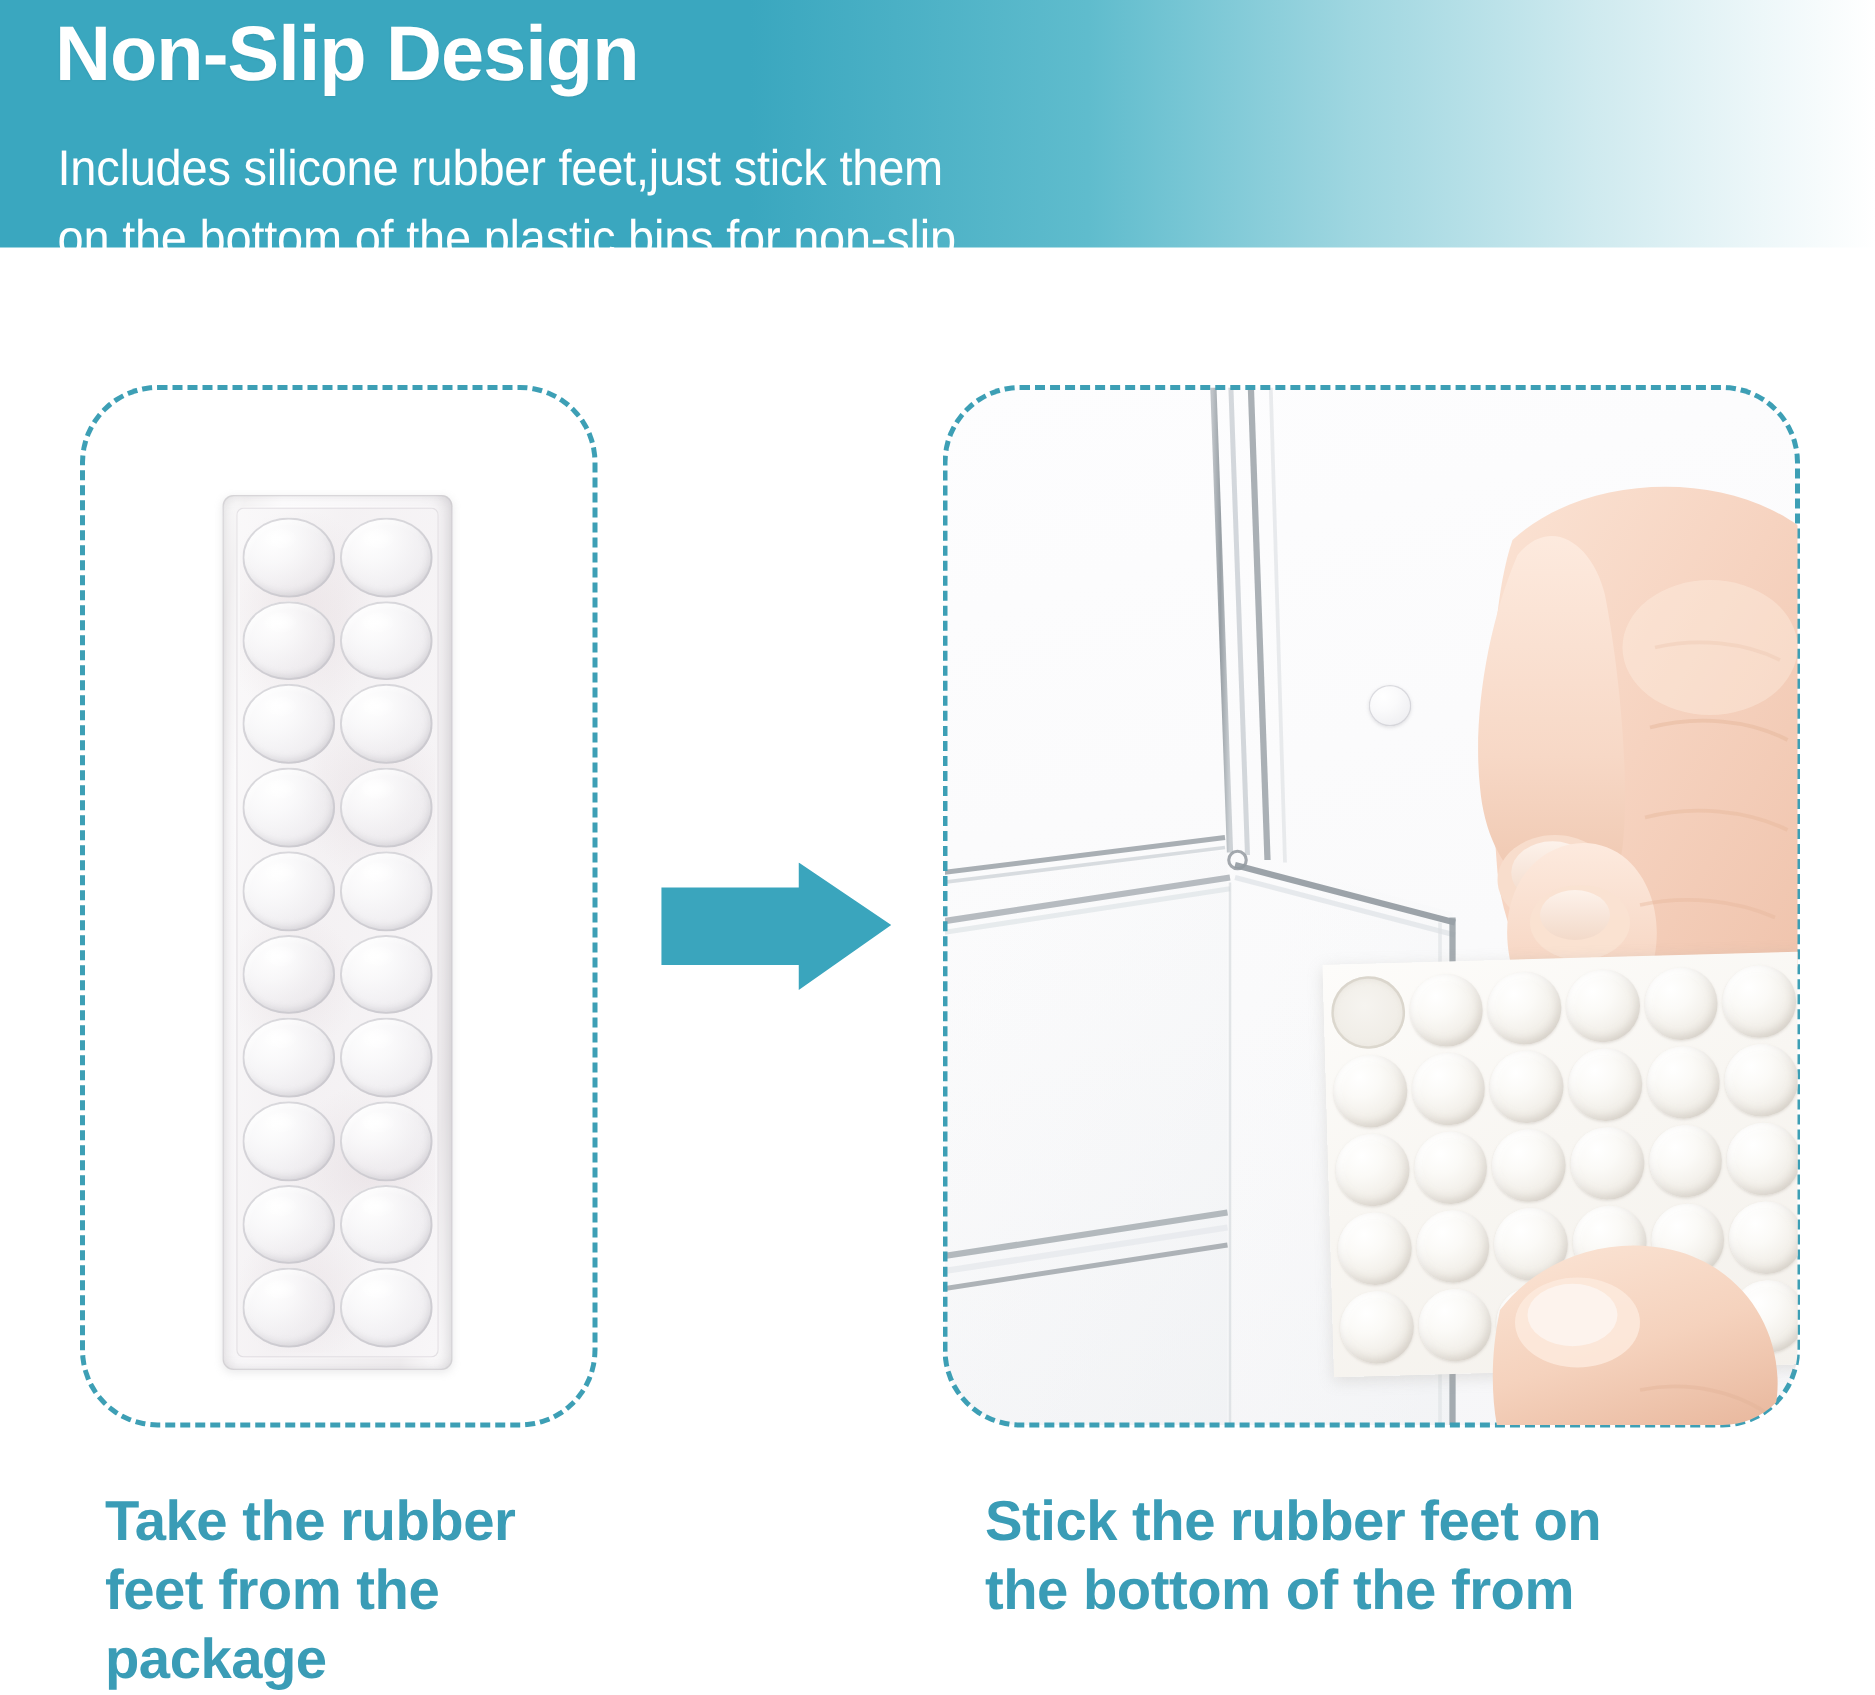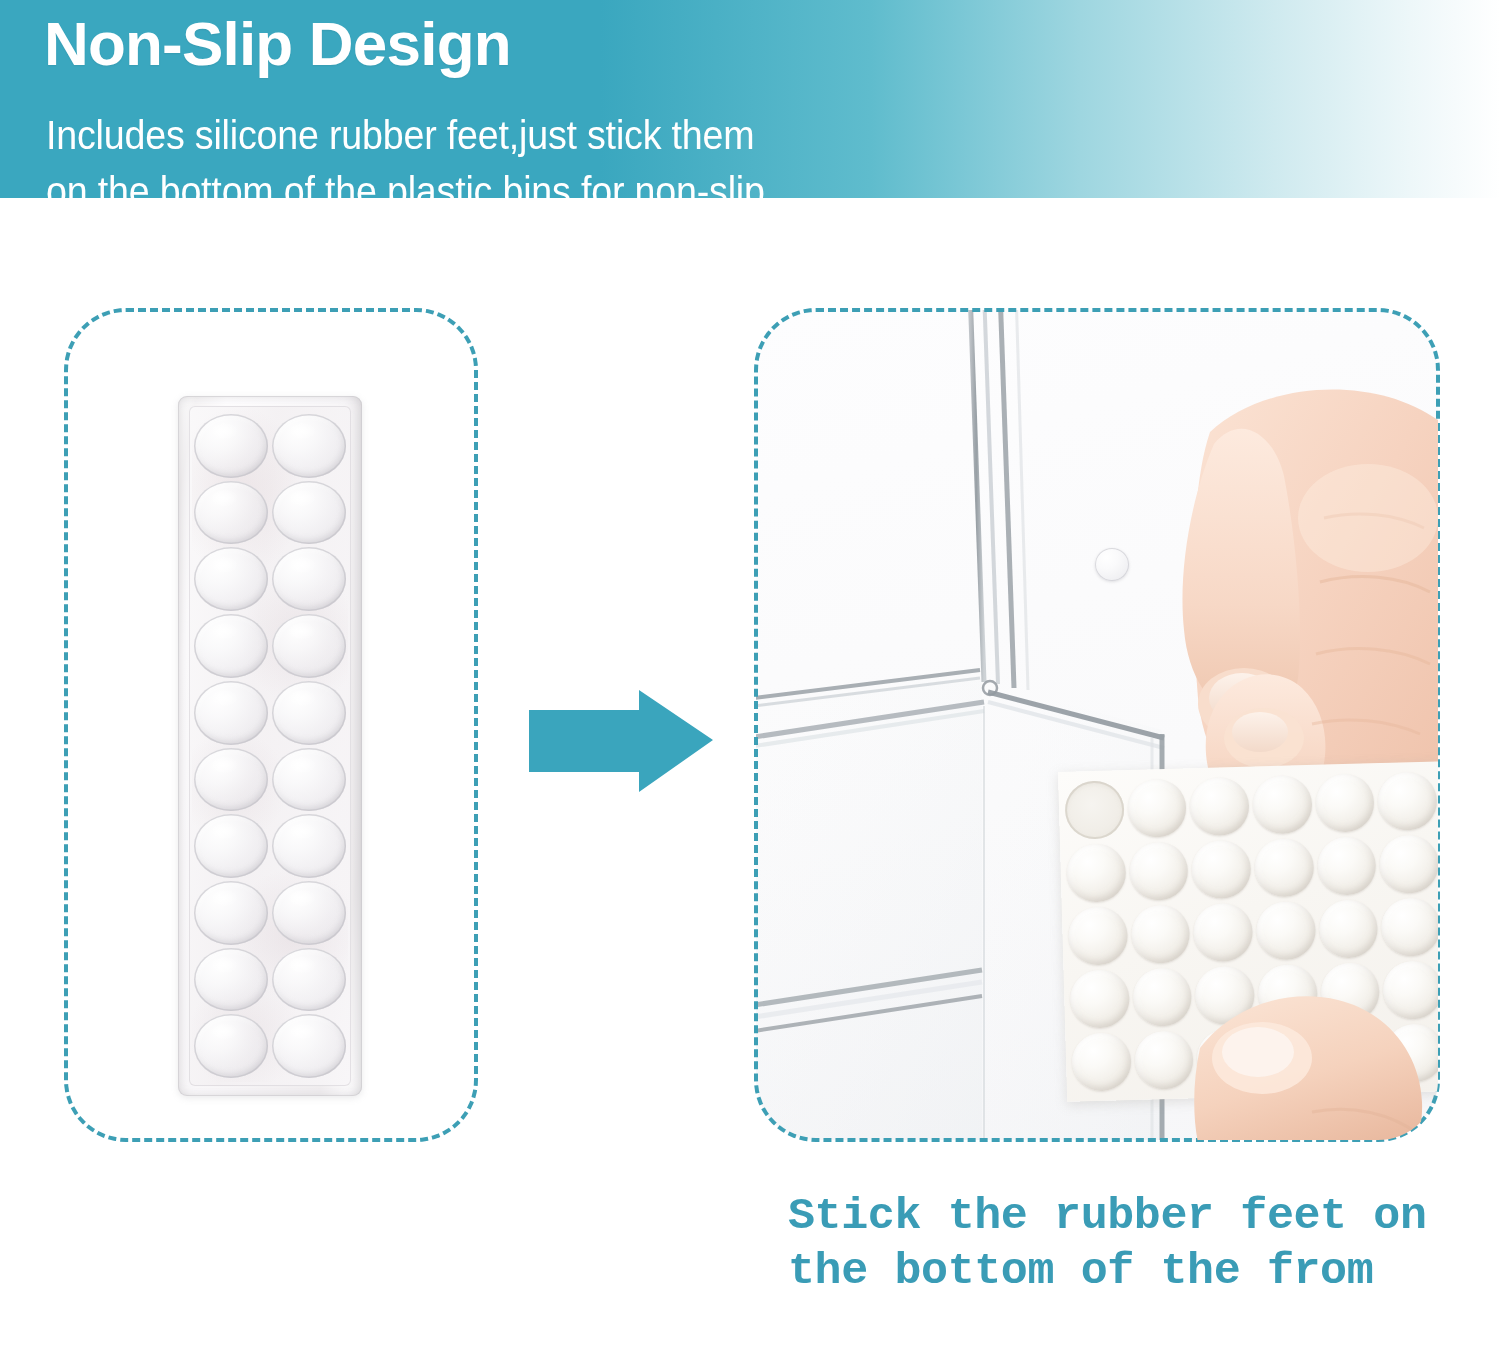--- a/index.html
+++ b/index.html
@@ -282,21 +282,21 @@
   
   .caption {
     position: absolute;
     color: #3a9cb6;
     font-size: 45px;
     font-weight: bold;
     line-height: 1.22;
     letter-spacing: -0.4px;
   }
   .caption-left  { left: 84px;  top: 1190px; width: 440px; }
-  .caption-right { left: 788px; top: 1190px; width: 660px; font-family: Liberation Mono, monospace; }
+  .caption-right { left: 788px; top: 1190px; width: 660px; }
   .caption .l { display: block; }
 </style>
 </head>
 <body>
 
 <div id="page">
 
   <div class="header-band">
     <div class="header-title">Non-Slip Design</div>
     <div class="header-sub">
@@ -485,19 +485,24 @@
         <path d="M120,150 C160,142 200,152 226,172" stroke="#e3b49a" stroke-width="3" fill="none" opacity="0.45"></path>
         <path d="M112,190 C154,182 196,190 224,206" stroke="#e3b49a" stroke-width="3" fill="none" opacity="0.4"></path>
       </svg>
     </div>
 
     <div class="foot-on-corner" style="left:339px; top:238px;"></div>
   </div>
 
   <div class="panel panel-right"></div>
 
+  <div class="caption caption-left">
+    <span class="l">Take the rubber</span>
+    <span class="l">feet from the</span>
+    <span class="l">package</span>
+  </div>
 
   <div class="caption caption-right">
     <span class="l">Stick the rubber feet on</span>
     <span class="l">the bottom of the from</span>
   </div>
 
 </div>
 
 </body></html>

